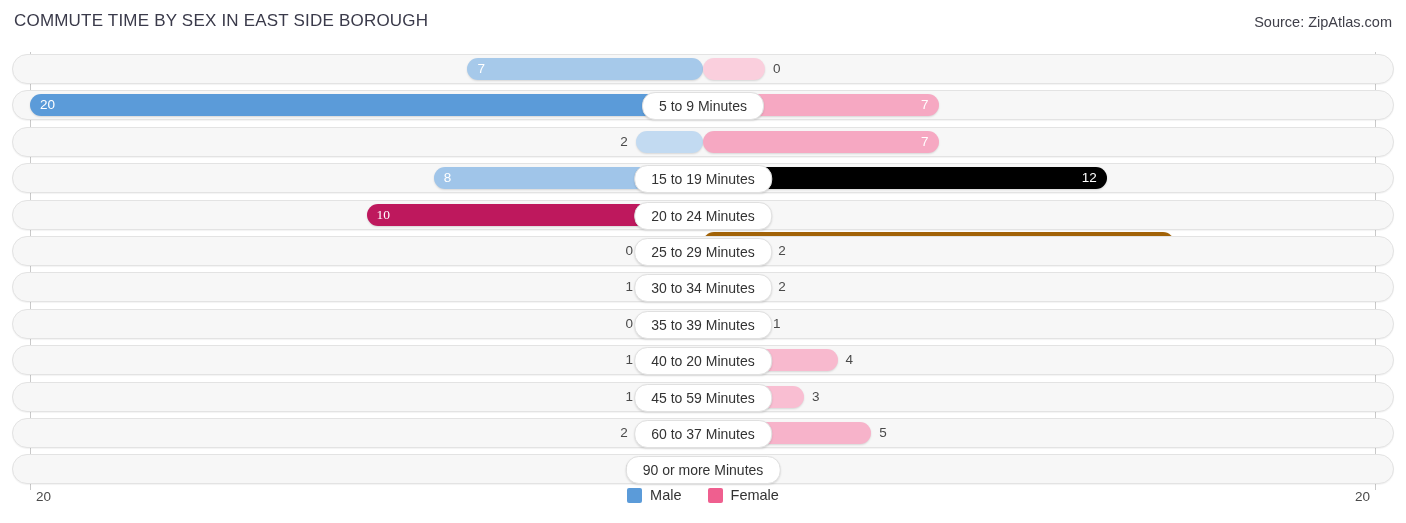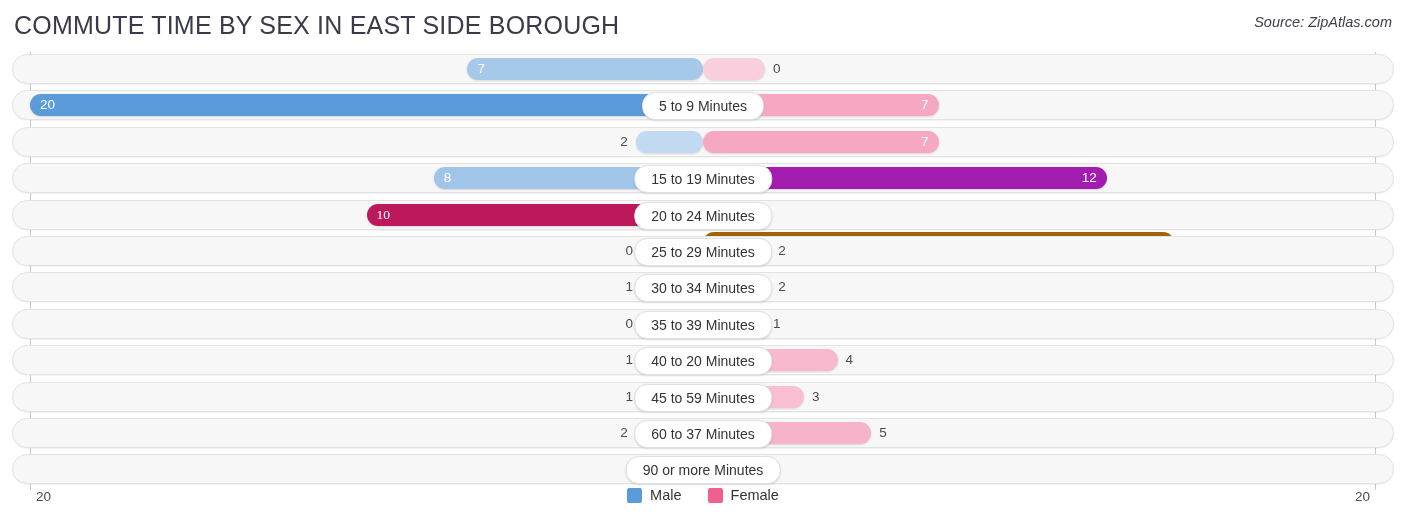--- a/index.html
+++ b/index.html
@@ -8,26 +8,26 @@
     background:#ffffff;
     font-family:"Liberation Sans", sans-serif;
     color:#3c3c3c;
     overflow:hidden;
     position:relative;
   }
   #chart{position:relative;width:1406px;height:523px;}
 
   .title{
     position:absolute;left:14px;top:11px;
-    font-size:25px;color:#3a3a4a;letter-spacing:.2px;
+    font-size:17px;color:#3a3a4a;letter-spacing:.2px;
     white-space:nowrap;
   }
   .source{
     position:absolute;right:14px;top:14px;
-    font-size:14.5px;font-style:italic;color:#40404a;
+    font-size:14.5px;color:#40404a;
     white-space:nowrap;
   }
 
   
   .plot{
     position:absolute;left:12px;top:52px;
     width:1382px;height:428px;
   }
   .axis-line{
     position:absolute;top:0;bottom:-10px;width:1px;
@@ -154,21 +154,21 @@
           </div>
         </div>
         <div class="row" style="top: 111.2px;">
           <div class="track"></div>
           <div class="half left" style="width: 673px;">
             <div class="bar m" style="width: 269.2px; background: rgb(160, 197, 233);">
               <span class="vlab inside-l">8</span>
             </div>
           </div>
           <div class="half right" style="width: 673px;">
-            <div class="bar f" style="width: 403.8px; background: #a21caf;">
+            <div class="bar f" style="width: 403.8px; background: #000000;">
               <span class="vlab inside-r">12</span>
             </div>
           </div>
           <div class="cat">15 to 19 Minutes</div>
         </div>
         <div class="row" style="top: 147.6px;">
           <div class="track"></div>
           <div class="half left" style="width: 673px;">
             <div class="bar m" style="width: 336.5px; background: #be185d; font-family: Liberation Serif, serif;">
               <span class="vlab inside-l">10</span>

